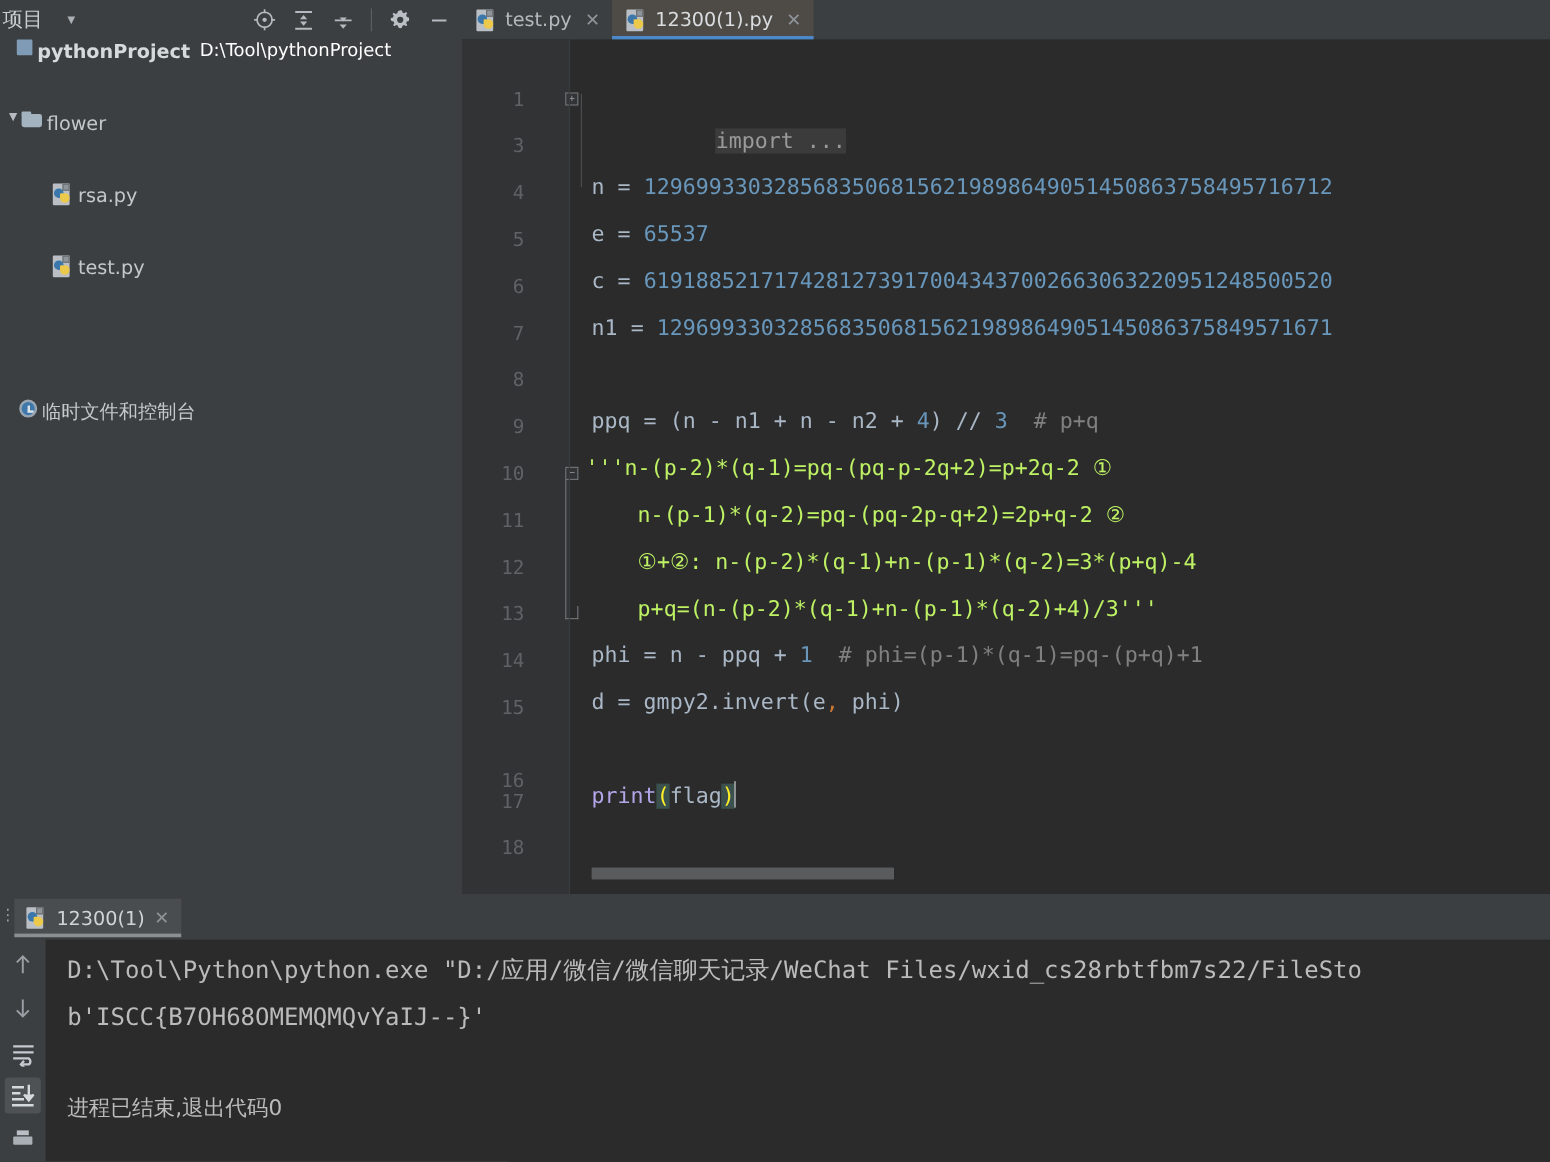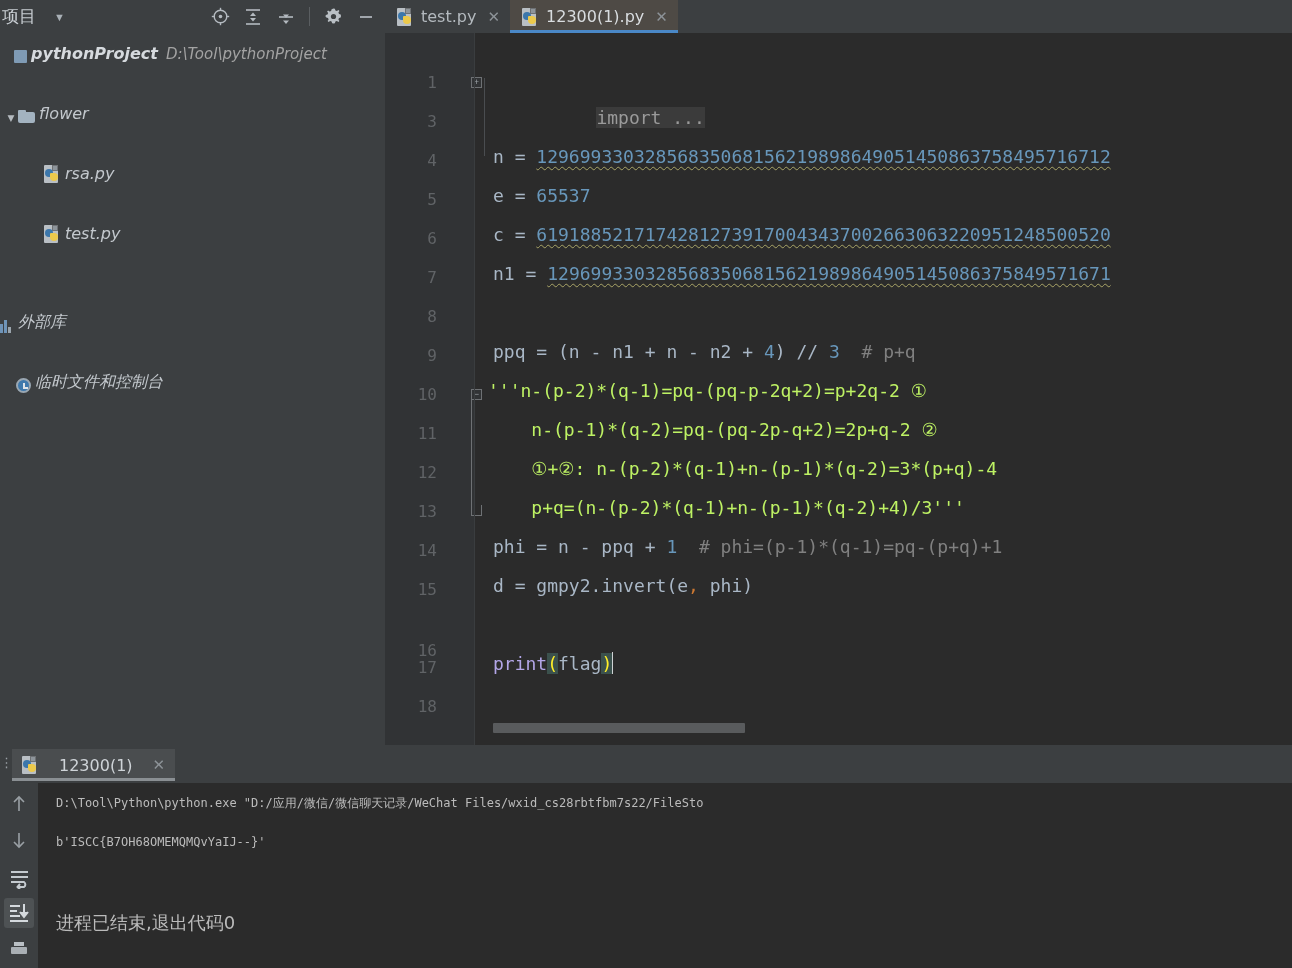--- a/index.html
+++ b/index.html
@@ -36,32 +36,31 @@
   }
   .ph-icons { margin-left: auto; display: flex; align-items: center; gap: 7px; padding-right: 6px; }
   .ph-icons .icobtn {
     width: 26px; height: 26px; display: flex; align-items: center; justify-content: center;
     cursor: default;
   }
   .divider-v { width:1px; height:19px; background:#5a5e61; margin: 0 3px; }
 
   .tree { position: absolute; left: 0; top: 33px; width: 385px; }
   .tree-row {
-    position: relative; height: 30px; display: flex; align-items: flex-end;
+    position: relative; height: 30px; display: flex; align-items: flex-start;
     font-size: 16px; color: #c3c8cd; white-space: nowrap;
     font-family: "DejaVu Sans", sans-serif;
-    font-style: italic;
   }
   .tree-row .arrow {
     width: 14px; text-align:center; color:#b4babf; font-size: 9px; margin-left: 2px;
   }
   .tree-row .spacer-arrow { width: 14px; }
   .tree-row .label { margin-left: 4px; }
   .tree-row.root .label { font-weight: bold; color: #d6dade; }
-  .tree-row .path { margin-left: 8px; color: #a3a3a3; font-size: 15px; }
+  .tree-row .path { margin-left: 8px; color: #ffffff; font-size: 15px; }
 
   .ic { display:inline-block; position:relative; flex:0 0 auto; }
   
   .ic-module { width: 13px; height: 13px; background: #7f9bb5; border-radius: 1px; }
   
   .ic-folder { width: 17px; height: 13px; }
   .ic-folder .f-b { position:absolute; left:0; top:2px; width:17px; height:11px; background:#a3b3c0; border-radius: 1px 2px 2px 2px; }
   .ic-folder .f-t { position:absolute; left:0; top:0px; width:8px; height:3px; background:#a3b3c0; border-radius:1px 1px 0 0;}
   
   .ic-py { width: 17px; height: 18px; }
@@ -133,21 +132,20 @@
   .t-num   { color: #6897bb; }
   .t-cmt   { color: #808080; }
   .t-doc   { color: #bef264; }
   .t-fn    { color: #b3a6e8; }
   .t-op    { color: #a9b7c6; }
   .t-comma { color: #cc7832; }
   .t-fold-text { color: #9a9a9a; background: #3b3b3b; }
   .paren-hl { background:#3b514d; color:#ffef28; }
 
   .squig {
-    text-decoration: underline;
     text-decoration-color: #a9a567;
     text-decoration-style: wavy;
     text-decoration-thickness: 1px;
     text-underline-offset: 3px;
   }
   .caret-bar {
     display:inline-block; width:1px; height:22px; background:#cfd2d4; vertical-align:-4px;
   }
   .h-scroll {
     position:absolute; left: 108px; top: 690px; width: 252px; height: 10px;
@@ -158,21 +156,21 @@
   }
 
   
   .run-panel {
     position: absolute; left: 0; top: 745px; width: 1292px; height: 223px;
     background: #3c3f41;
   }
   .run-tabbar { position: relative; height: 38px; width: 1292px; }
   .run-tab {
     position:absolute; left: 12px; top: 4px; height: 32px;
-    display: flex; align-items: center; gap: 20px; padding: 0 10px;
+    display: flex; align-items: center; gap: 8px; padding: 0 10px;
     background: #4a4d4f; color: #cfd4d8; font-size: 16px;
     font-family: "DejaVu Sans", sans-serif;
   }
   .run-tab::after { content:""; position:absolute; left:0; right:0; bottom:0; height:3px; background:#8a8f93; }
   .run-tab .close { color: #8d9398; font-size: 15px; }
   .run-rail-label {
     position:absolute; left:0px; top:10px; width:10px; color:#9aa0a5; font-size:13px;
   }
 
   .run-toolbar {
@@ -183,21 +181,21 @@
     display:flex; align-items:center; justify-content:center;
   }
   .rt-btn.selected { background: #4e5254; border-radius: 3px; }
 
   .console {
     position: absolute; left: 38px; top: 38px; width: 1254px; height: 185px;
     background: #2b2b2b; overflow: hidden;
   }
   .cons-line {
     position: absolute; left: 18px; white-space: pre;
-    font-family: "DejaVu Sans Mono", monospace; font-size: 12px; color: #bbbbbb;
+    font-family: "DejaVu Sans Mono", monospace; font-size: 20px; color: #bbbbbb;
   }
   .cons-line.zh { font-family: "DejaVu Sans", sans-serif; font-size: 18px; }
 
   svg { display:block; }
 </style>
 </head>
 <body>
 
 <div id="app">
 
@@ -282,29 +280,20 @@
         <span class="ic ic-py">
             <span class="page"></span>
             <span class="fold"></span>
             <span class="snake-b"></span>
             <span class="snake-y"></span>
           </span>
         <span class="label">test.py</span>
       </div>
 
 
-      <div class="tree-row" style="top:150px; padding-left:0px">
-        <span class="spacer-arrow" style="width:0"></span>
-        <span class="ic ic-lib">
-            <i></i>
-            <i></i>
-            <i></i>
-          </span>
-        <span class="label">外部库</span>
-      </div>
 
       <div class="tree-row" style="top:180px; padding-left:16px">
         <span class="spacer-arrow" style="width:0"></span>
         <span class="ic ic-clock">
             <span class="h"></span>
             <span class="m"></span>
           </span>
         <span class="label">临时文件和控制台</span>
       </div>
 

